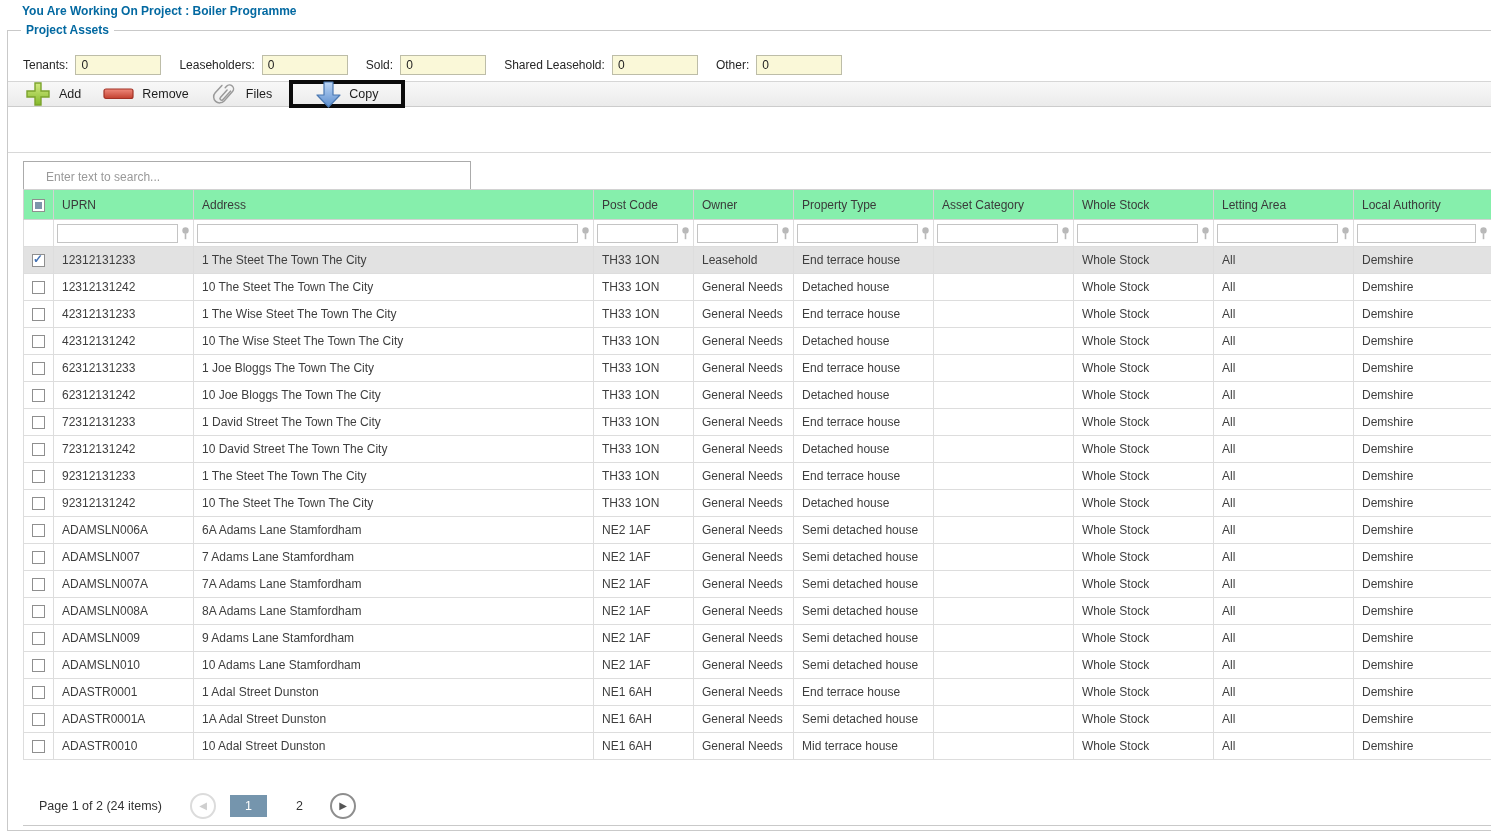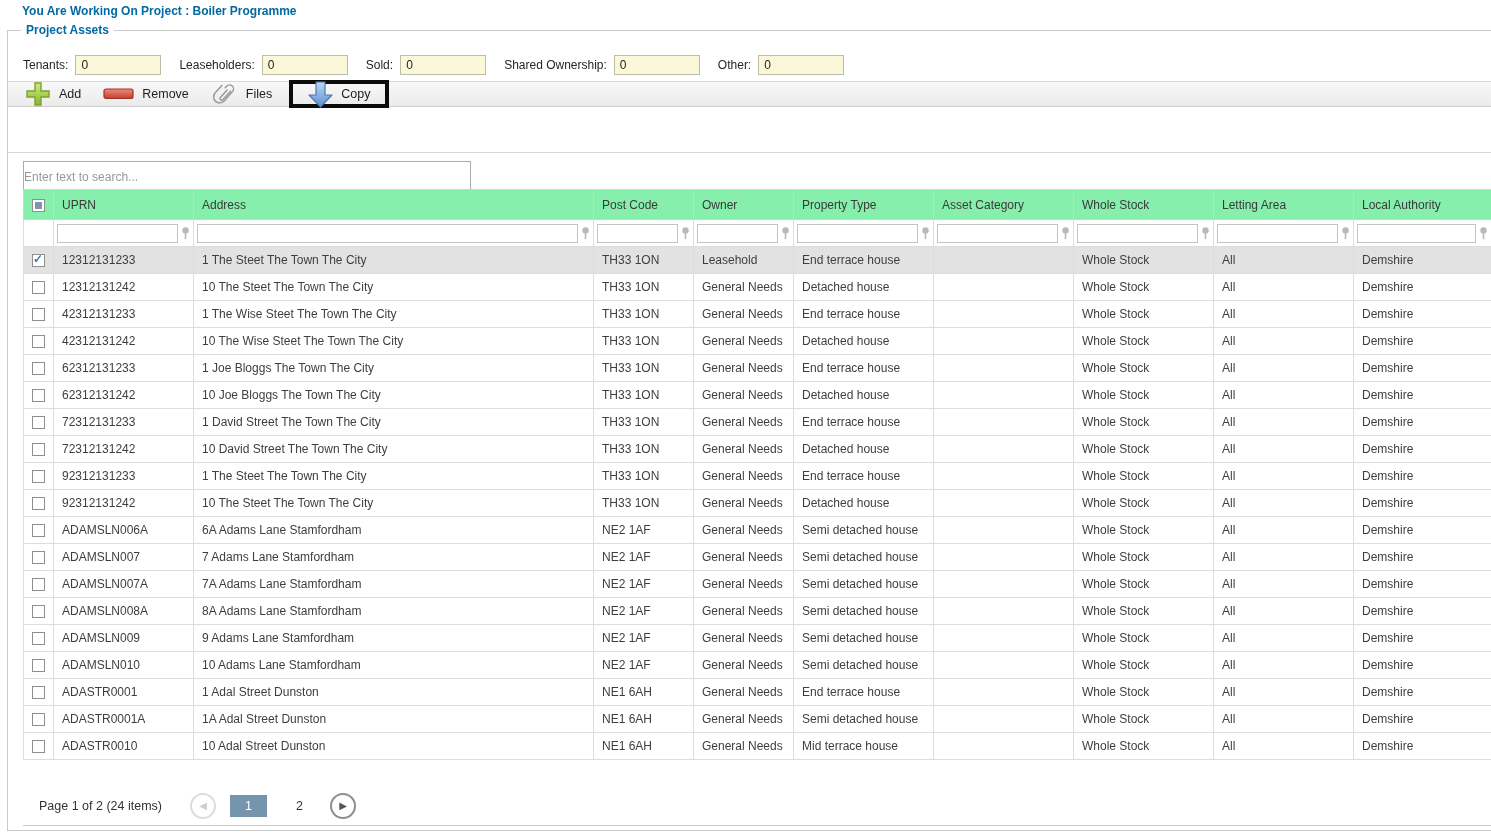--- a/index.html
+++ b/index.html
@@ -48,34 +48,34 @@
   .tb-btn {
     display: flex; align-items: center; gap: 8px;
     background: transparent; border: none;
     padding: 0 11px; height: 100%;
     font-family: "Liberation Sans", sans-serif; font-size: 12.5px; color: #1d1d1d;
     cursor: pointer;
   }
   .tb-icon { display: flex; align-items: center; }
   .highlight-box {
     display: flex; align-items: center; align-self: stretch;
-    border: 4px solid #0b0b0b; margin: -2px 16px -2px 6px; padding: 0 4px;
+    border: 4px solid #0b0b0b; margin: -2px 16px -2px 6px; padding: 0 12px;
     background: transparent;
   }
   
   .band {
     position: absolute; top: 89px; left: 0; right: 0; height: 33px;
     background: #fff; border-bottom: 1px solid #d8d8d8;
   }
   .search-input {
     position: absolute; top: 130px; left: 15px;
     width: 448px; height: 32px;
     border: 1px solid #ababab; background: #fff;
     font-family: "Liberation Sans", sans-serif; font-size: 12px;
-    padding: 2px 0; color: #333;
+    padding: 2px 22px; color: #333;
   }
   .search-input::placeholder { color: #999; }
   
   .grid-wrap { position: absolute; top: 158px; left: 15px; width: 1469px; }
   table.grid {
     border-collapse: collapse; table-layout: fixed; width: 1469px;
     font-size: 12px; color: #3e3e3e;
     border: 1px solid #c6c6c6;
   }
   .grid th, .grid td {
@@ -147,21 +147,21 @@
     </div>
     <div class="count-field">
       <label>Leaseholders:</label>
       <input class="count-input" value="0" style="">
     </div>
     <div class="count-field">
       <label>Sold:</label>
       <input class="count-input" value="0" style="">
     </div>
     <div class="count-field">
-      <label>Shared Ownership:</label>
+      <label>Shared Leasehold:</label>
       <input class="count-input" value="0" style="">
     </div>
     <div class="count-field">
       <label>Other:</label>
       <input class="count-input" value="0" style="">
     </div>
   </div>
 
   <div class="toolbar">
     <button class="tb-btn">

